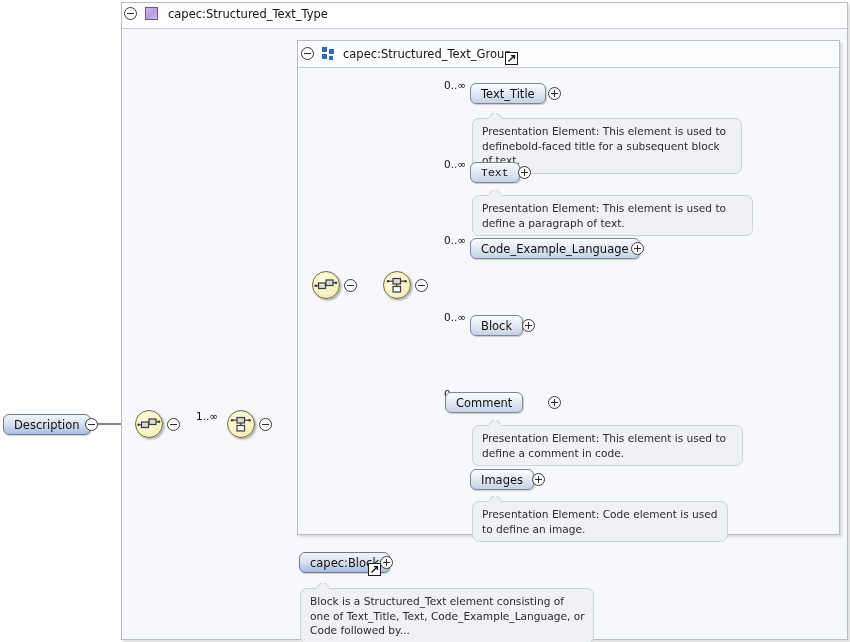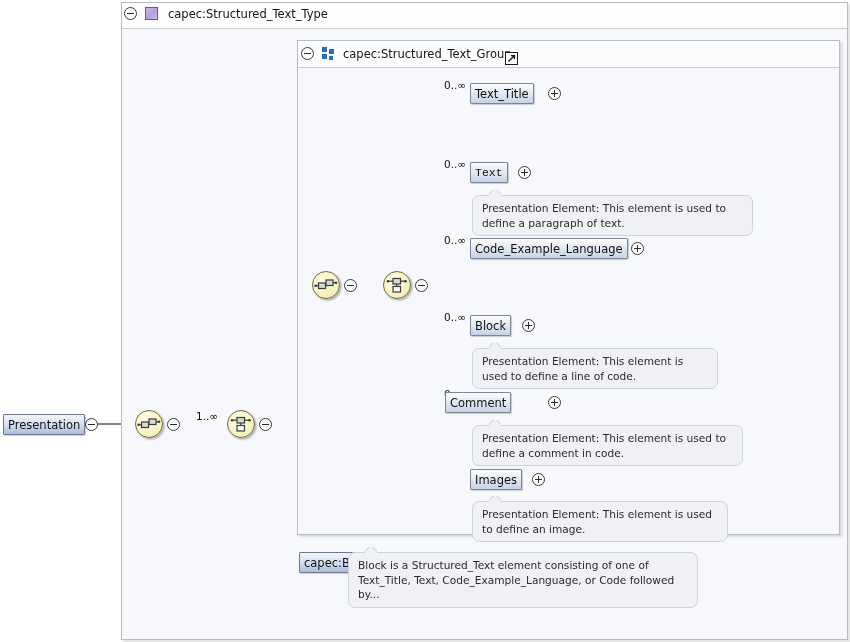--- a/index.html
+++ b/index.html
@@ -33,21 +33,21 @@
   
   .group-icon{position:absolute;width:13px;height:13px;}
   .group-icon i{position:absolute;display:block;background:#2b6cb8;}
   .group-icon i:nth-child(1){left:0;top:0;width:5px;height:5px;}
   .group-icon i:nth-child(2){left:7px;top:2px;width:5px;height:5px;}
   .group-icon i:nth-child(3){left:0;top:7px;width:5px;height:5px;}
   .group-icon i:nth-child(4){left:7px;top:9px;width:4px;height:4px;}
 
   
   .pill{position:absolute;height:21px;line-height:20px;box-sizing:border-box;
-        border:1px solid #7d8694;border-radius:1px;padding:0 4px;
+        border:1px solid #7d8694;border-radius:6px;padding:0 10px;
         background:linear-gradient(to bottom,#fbfcfe 0%,#e3e9f3 48%,#c5d2e6 100%);
         font-size:11.5px;color:#101010;white-space:nowrap;
         box-shadow:1px 1px 1px rgba(0,0,0,.18);}
   .pill.ref{background:linear-gradient(to bottom,#f2f5fb 0%,#d7e0f0 48%,#a9bedd 100%);
             border-color:#6f7b8d;}
 
   
   .linkbadge{position:absolute;width:13px;height:13px;background:#ffffff;
              border:1px solid #1b1b1b;box-sizing:border-box;}
   .linkbadge svg{position:absolute;left:1px;top:1px;}
@@ -122,21 +122,21 @@
       <i></i>
       <i></i>
   </div>
   <div class="panel-title" style="left:343px;top:47px;">capec:Structured_Text_Group</div>
   <div class="linkbadge" style="left:505px;top:52px;">
     <svg width="9" height="9" viewBox="0 0 9 9">
       <path d="M1.5 7.5 L7 2 M4 1.6 H7.4 V5" stroke="#111" stroke-width="1.3" fill="none"></path>
     </svg>
   </div>
 
-  <div class="pill ref" style="left:3px;top:414px;">Presentation</div>
+  <div class="pill ref" style="left:3px;top:414px;">Description</div>
   <div class="circ" style="left:85px;top:418px;"></div>
 
   <div class="comp" style="left:135px;top:410px;">
     <svg width="26" height="26" viewBox="0 0 26 26">
       <g stroke="#3b3b3b" stroke-width="1.2" fill="#d9d9d9">
         <rect x="5.5" y="11" width="7" height="5.5"></rect>
         <rect x="13" y="8" width="7" height="5.5"></rect>
       </g>
       <g stroke="#3b3b3b" stroke-width="1.2">
         <path d="M3 13.7 H5.5"></path>
@@ -196,62 +196,62 @@
       </g>
       <circle cx="4" cy="9.2" r="1.3" fill="#3b3b3b"></circle>
       <circle cx="21.5" cy="9.2" r="1.3" fill="#3b3b3b"></circle>
     </svg>
   </div>
   <div class="circ" style="left:415px;top:279px;"></div>
 
   <div class="card" style="left:444px;top:79px;">0..∞</div>
   <div class="pill" style="left:470px;top:83px;">Text_Title</div>
   <div class="circ plus" style="left:548px;top:87px;"></div>
+  <div class="doc" style="left:472px;top:118px;width:270px;">
+    <span class="tail"></span>
+    <span>Presentation Element: This element is used to definebold-faced title for a subsequent block of text.</span>
+  </div>
 
   <div class="card" style="left:444px;top:158px;">0..∞</div>
   <div class="pill" style="left:470px;top:162px;font-family:Liberation Mono, monospace;">Text</div>
   <div class="circ plus" style="left:518px;top:166px;"></div>
   <div class="doc" style="left:472px;top:195px;width:281px;">
     <span class="tail"></span>
     <span>Presentation Element: This element is used to define a paragraph of text.</span>
   </div>
 
   <div class="card" style="left:444px;top:234px;">0..∞</div>
   <div class="pill" style="left:470px;top:238px;">Code_Example_Language</div>
   <div class="circ plus" style="left:631px;top:242px;"></div>
 
   <div class="card" style="left:444px;top:311px;">0..∞</div>
   <div class="pill" style="left:470px;top:315px;">Block</div>
   <div class="circ plus" style="left:522px;top:319px;"></div>
-  <div class="doc" style="left:472px;top:348px;width:246px;">
-    <span class="tail"></span>
-    <span>Presentation Element: This element is used to define a line of code.</span>
-  </div>
 
   <div class="card" style="left:444px;top:388px;">0..∞</div>
   <div class="pill" style="left:445px;top:392px;">Comment</div>
   <div class="circ plus" style="left:548px;top:396px;"></div>
   <div class="doc" style="left:472px;top:425px;width:271px;">
     <span class="tail"></span>
     <span>Presentation Element: This element is used to define a comment in code.</span>
   </div>
 
   <div class="card" style="left:444px;top:465px;"></div>
   <div class="pill" style="left:470px;top:469px;">Images</div>
   <div class="circ plus" style="left:532px;top:473px;"></div>
   <div class="doc" style="left:472px;top:501px;width:256px;">
     <span class="tail"></span>
-    <span>Presentation Element: This element is used to define an image.</span>
+    <span>Presentation Element: Code element is used to define an image.</span>
   </div>
 
   <div class="pill ref" style="left:299px;top:552px;">capec:Block</div>
   <div class="linkbadge" style="left:368px;top:563px;">
     <svg width="9" height="9" viewBox="0 0 9 9">
       <path d="M1.5 7.5 L7 2 M4 1.6 H7.4 V5" stroke="#111" stroke-width="1.3" fill="none"></path>
     </svg>
   </div>
   <div class="circ plus" style="left:380px;top:556px;"></div>
-  <div class="doc" style="left:300px;top:552px;width:350px;margin-left:48px;">
+  <div class="doc" style="left:300px;top:588px;width:294px;">
     <span class="tail"></span>
     <span>Block is a Structured_Text element consisting of one of Text_Title, Text, Code_Example_Language, or Code followed by...</span>
   </div>
 
 </div>
 
 </body></html>

